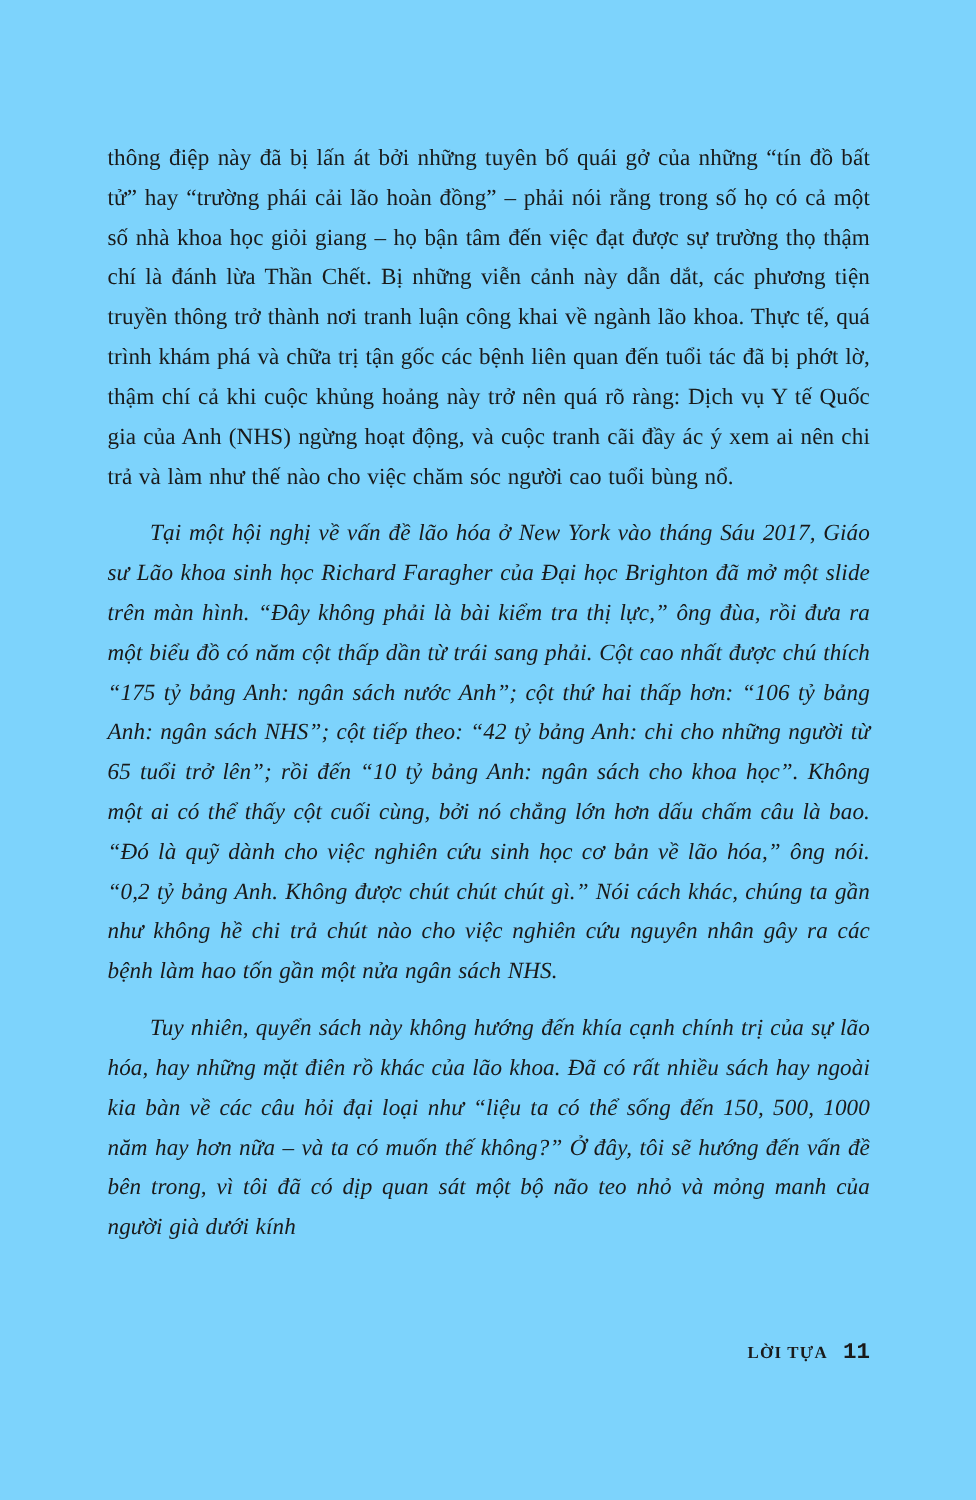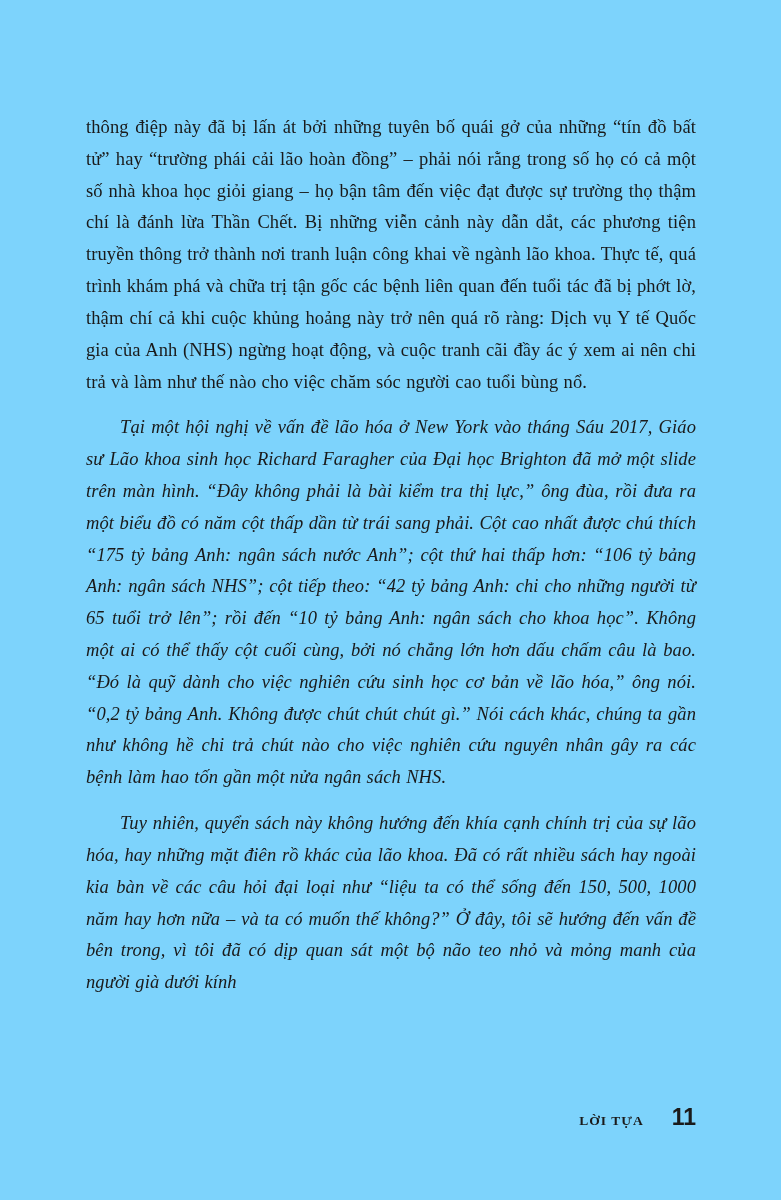--- a/index.html
+++ b/index.html
@@ -36,35 +36,34 @@
     font-style: italic;
   }
   .page-footer {
     position: absolute;
     left: 86px;
     top: 1072px;
     width: 610px;
     display: flex;
     justify-content: flex-end;
     align-items: baseline;
-    gap: 28px;
+    gap: 12px;
   }
   .footer-section {
     font-family: "Liberation Serif", "DejaVu Serif", serif;
     font-size: 13.5px;
     font-weight: 700;
     letter-spacing: 1px;
     color: #1a1a1a;
   }
   .footer-pagenum {
-    font-family: Liberation Sans, sans-serif;
-    font-size: 23px;
+    font-family: Liberation Mono, monospace;
+    font-size: 18px;
     font-weight: 700;
     color: #1a1a1a;
-    margin-top: 32px;
   }
 </style>
 </head>
 <body>
 
 <div class="page">
 
   <div class="text-block">
     <p>thông điệp này đã bị lấn át bởi những tuyên bố quái gở của những “tín đồ bất tử” hay “trường phái cải lão hoàn đồng” – phải nói rằng trong số họ có cả một số nhà khoa học giỏi giang – họ bận tâm đến việc đạt được sự trường thọ thậm chí là đánh lừa Thần Chết. Bị những viễn cảnh này dẫn dắt, các phương tiện truyền thông trở thành nơi tranh luận công khai về ngành lão khoa. Thực tế, quá trình khám phá và chữa trị tận gốc các bệnh liên quan đến tuổi tác đã bị phớt lờ, thậm chí cả khi cuộc khủng hoảng này trở nên quá rõ ràng: Dịch vụ Y tế Quốc gia của Anh (NHS) ngừng hoạt động, và cuộc tranh cãi đầy ác ý xem ai nên chi trả và làm như thế nào cho việc chăm sóc người cao tuổi bùng nổ.</p>
     <p class="indent">Tại một hội nghị về vấn đề lão hóa ở New York vào tháng Sáu 2017, Giáo sư Lão khoa sinh học Richard Faragher của Đại học Brighton đã mở một slide trên màn hình. “Đây không phải là bài kiểm tra thị lực,” ông đùa, rồi đưa ra một biểu đồ có năm cột thấp dần từ trái sang phải. Cột cao nhất được chú thích “175 tỷ bảng Anh: ngân sách nước Anh”; cột thứ hai thấp hơn: “106 tỷ bảng Anh: ngân sách NHS”; cột tiếp theo: “42 tỷ bảng Anh: chi cho những người từ 65 tuổi trở lên”; rồi đến “10 tỷ bảng Anh: ngân sách cho khoa học”. Không một ai có thể thấy cột cuối cùng, bởi nó chẳng lớn hơn dấu chấm câu là bao. “Đó là quỹ dành cho việc nghiên cứu sinh học cơ bản về lão hóa,” ông nói. “0,2 tỷ bảng Anh. Không được chút chút chút gì.” Nói cách khác, chúng ta gần như không hề chi trả chút nào cho việc nghiên cứu nguyên nhân gây ra các bệnh làm hao tốn gần một nửa ngân sách NHS.</p>

